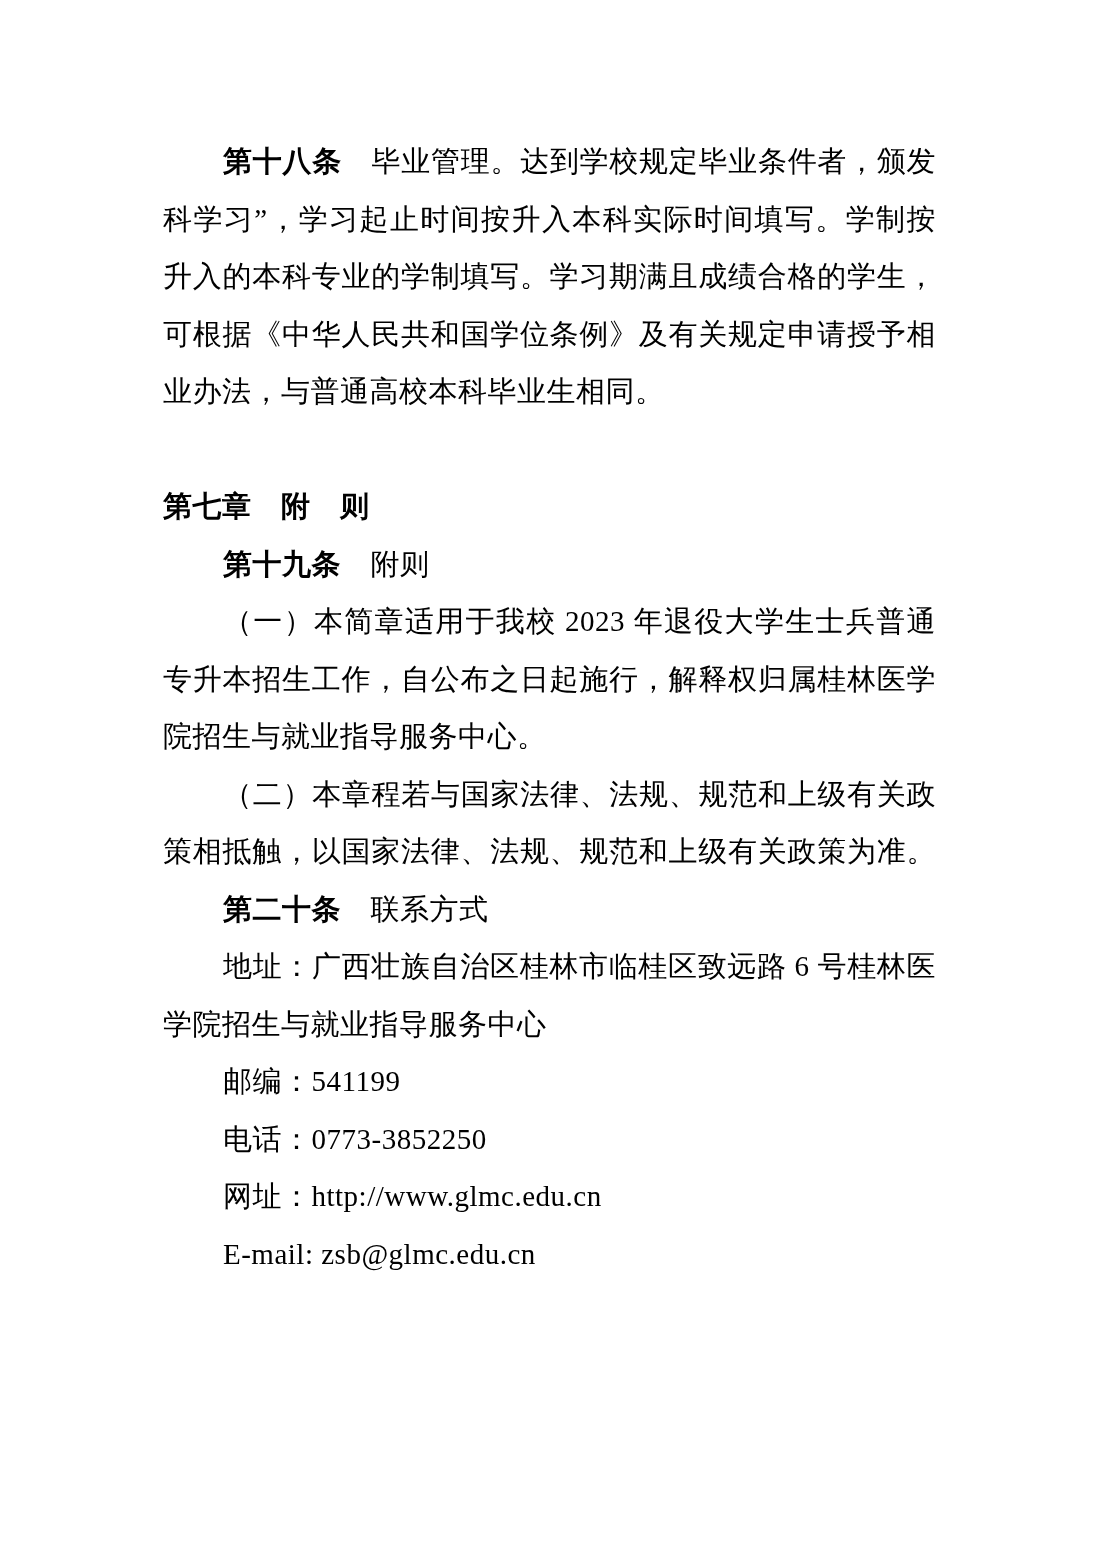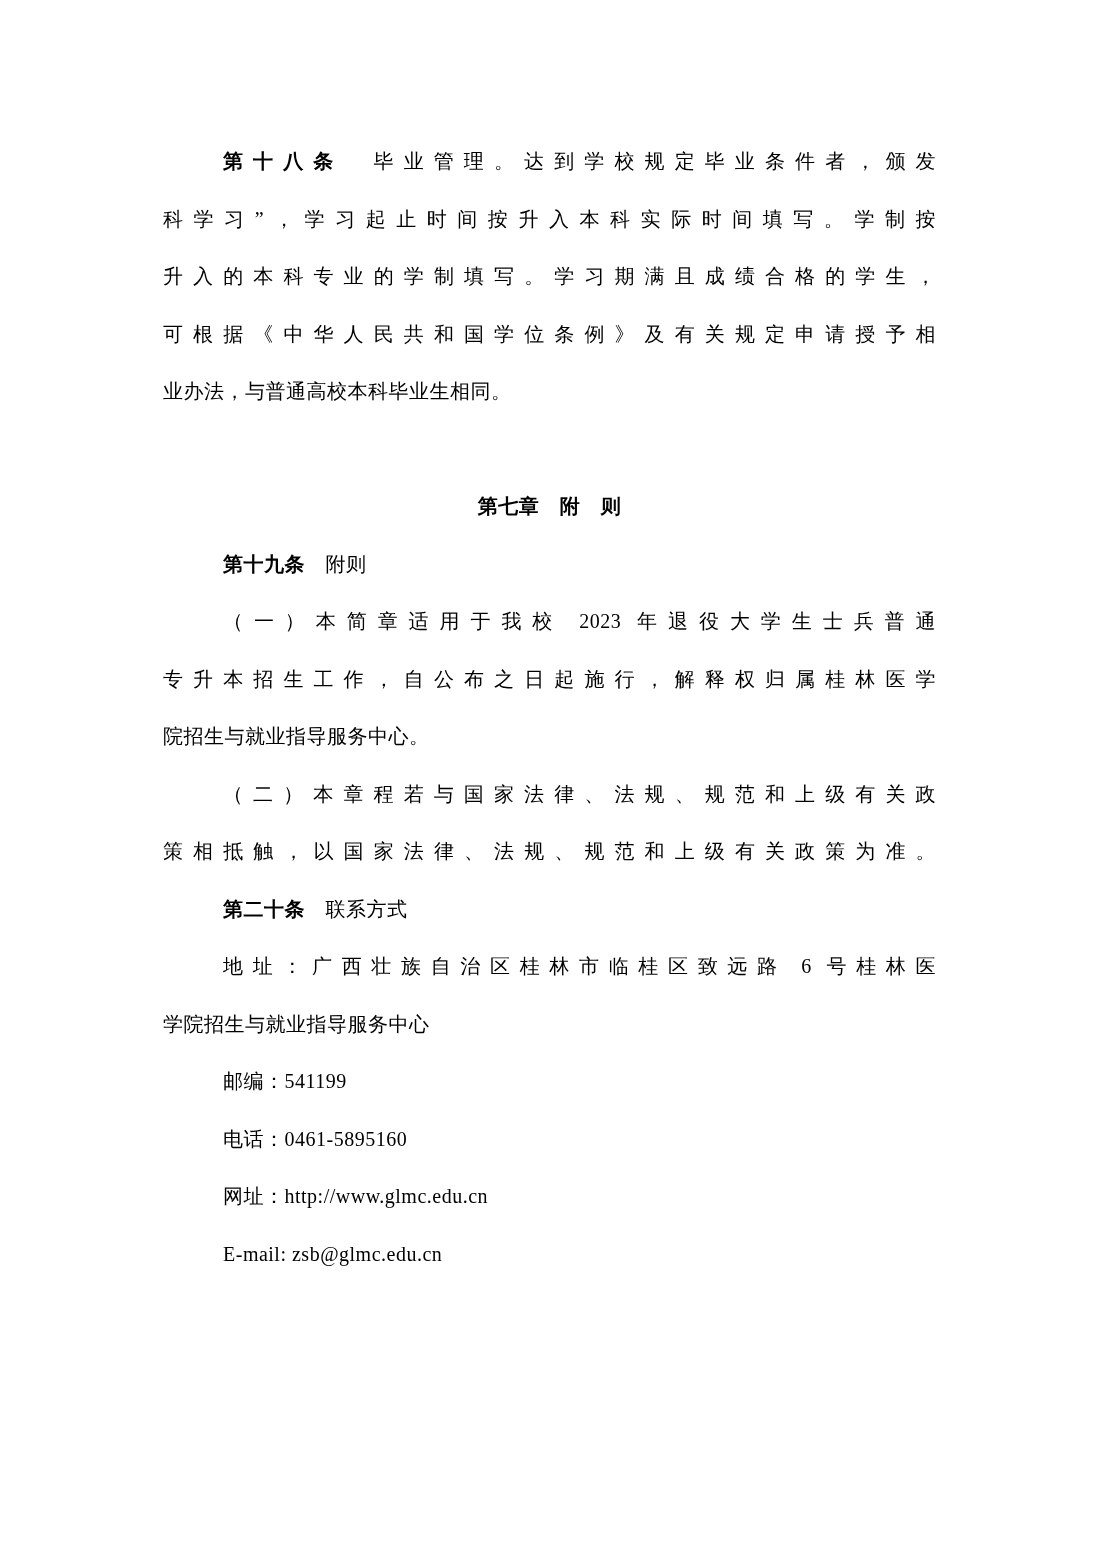--- a/index.html
+++ b/index.html
@@ -18,31 +18,31 @@
   }
   .content {
     position: absolute;
     left: 163px;
     top: 133px;
     width: 773px;
   }
   .line {
     height: 57.5px;
     line-height: 57.5px;
-    font-size: 20px;
+    font-size: 29px;
     letter-spacing: 0.5px;
     overflow: visible;
   }
   .line.justify {
     text-align: justify;
     text-align-last: justify;
     text-justify: inter-character;
   }
   .line.left   { text-align: left; font-family: Liberation Serif, serif; }
-  .line.center { text-align: center; }
+  .line.center { }
   .line.indent { text-indent: 60px; }
   .line .b     { font-weight: 700; }
 </style>
 </head>
 <body>
 
 <div class="page">
   <div class="content">
       <div class="line justify indent"><span class="b">第十八条</span><span>　毕业管理。达到学校规定毕业条件者，颁发</span></div>
       <div class="line justify"><span>科学习”，学习起止时间按升入本科实际时间填写。学制按</span></div>
@@ -54,17 +54,17 @@
       <div class="line left indent"><span class="b">第十九条</span><span>　附则</span></div>
       <div class="line justify indent"><span>（一）本简章适用于我校 2023 年退役大学生士兵普通</span></div>
       <div class="line justify"><span>专升本招生工作，自公布之日起施行，解释权归属桂林医学</span></div>
       <div class="line left"><span>院招生与就业指导服务中心。</span></div>
       <div class="line justify indent"><span>（二）本章程若与国家法律、法规、规范和上级有关政</span></div>
       <div class="line justify"><span>策相抵触，以国家法律、法规、规范和上级有关政策为准。</span></div>
       <div class="line left indent"><span class="b">第二十条</span><span>　联系方式</span></div>
       <div class="line justify indent"><span>地址：广西壮族自治区桂林市临桂区致远路 6 号桂林医</span></div>
       <div class="line left"><span>学院招生与就业指导服务中心</span></div>
       <div class="line left indent"><span>邮编：541199</span></div>
-      <div class="line left indent"><span>电话：0461-5895160</span></div>
+      <div class="line left indent"><span>电话：0773-3852250</span></div>
       <div class="line left indent"><span>网址：http://www.glmc.edu.cn</span></div>
       <div class="line left indent"><span>E-mail: zsb@glmc.edu.cn</span></div>
     </div>
 </div>
 
 </body></html>

